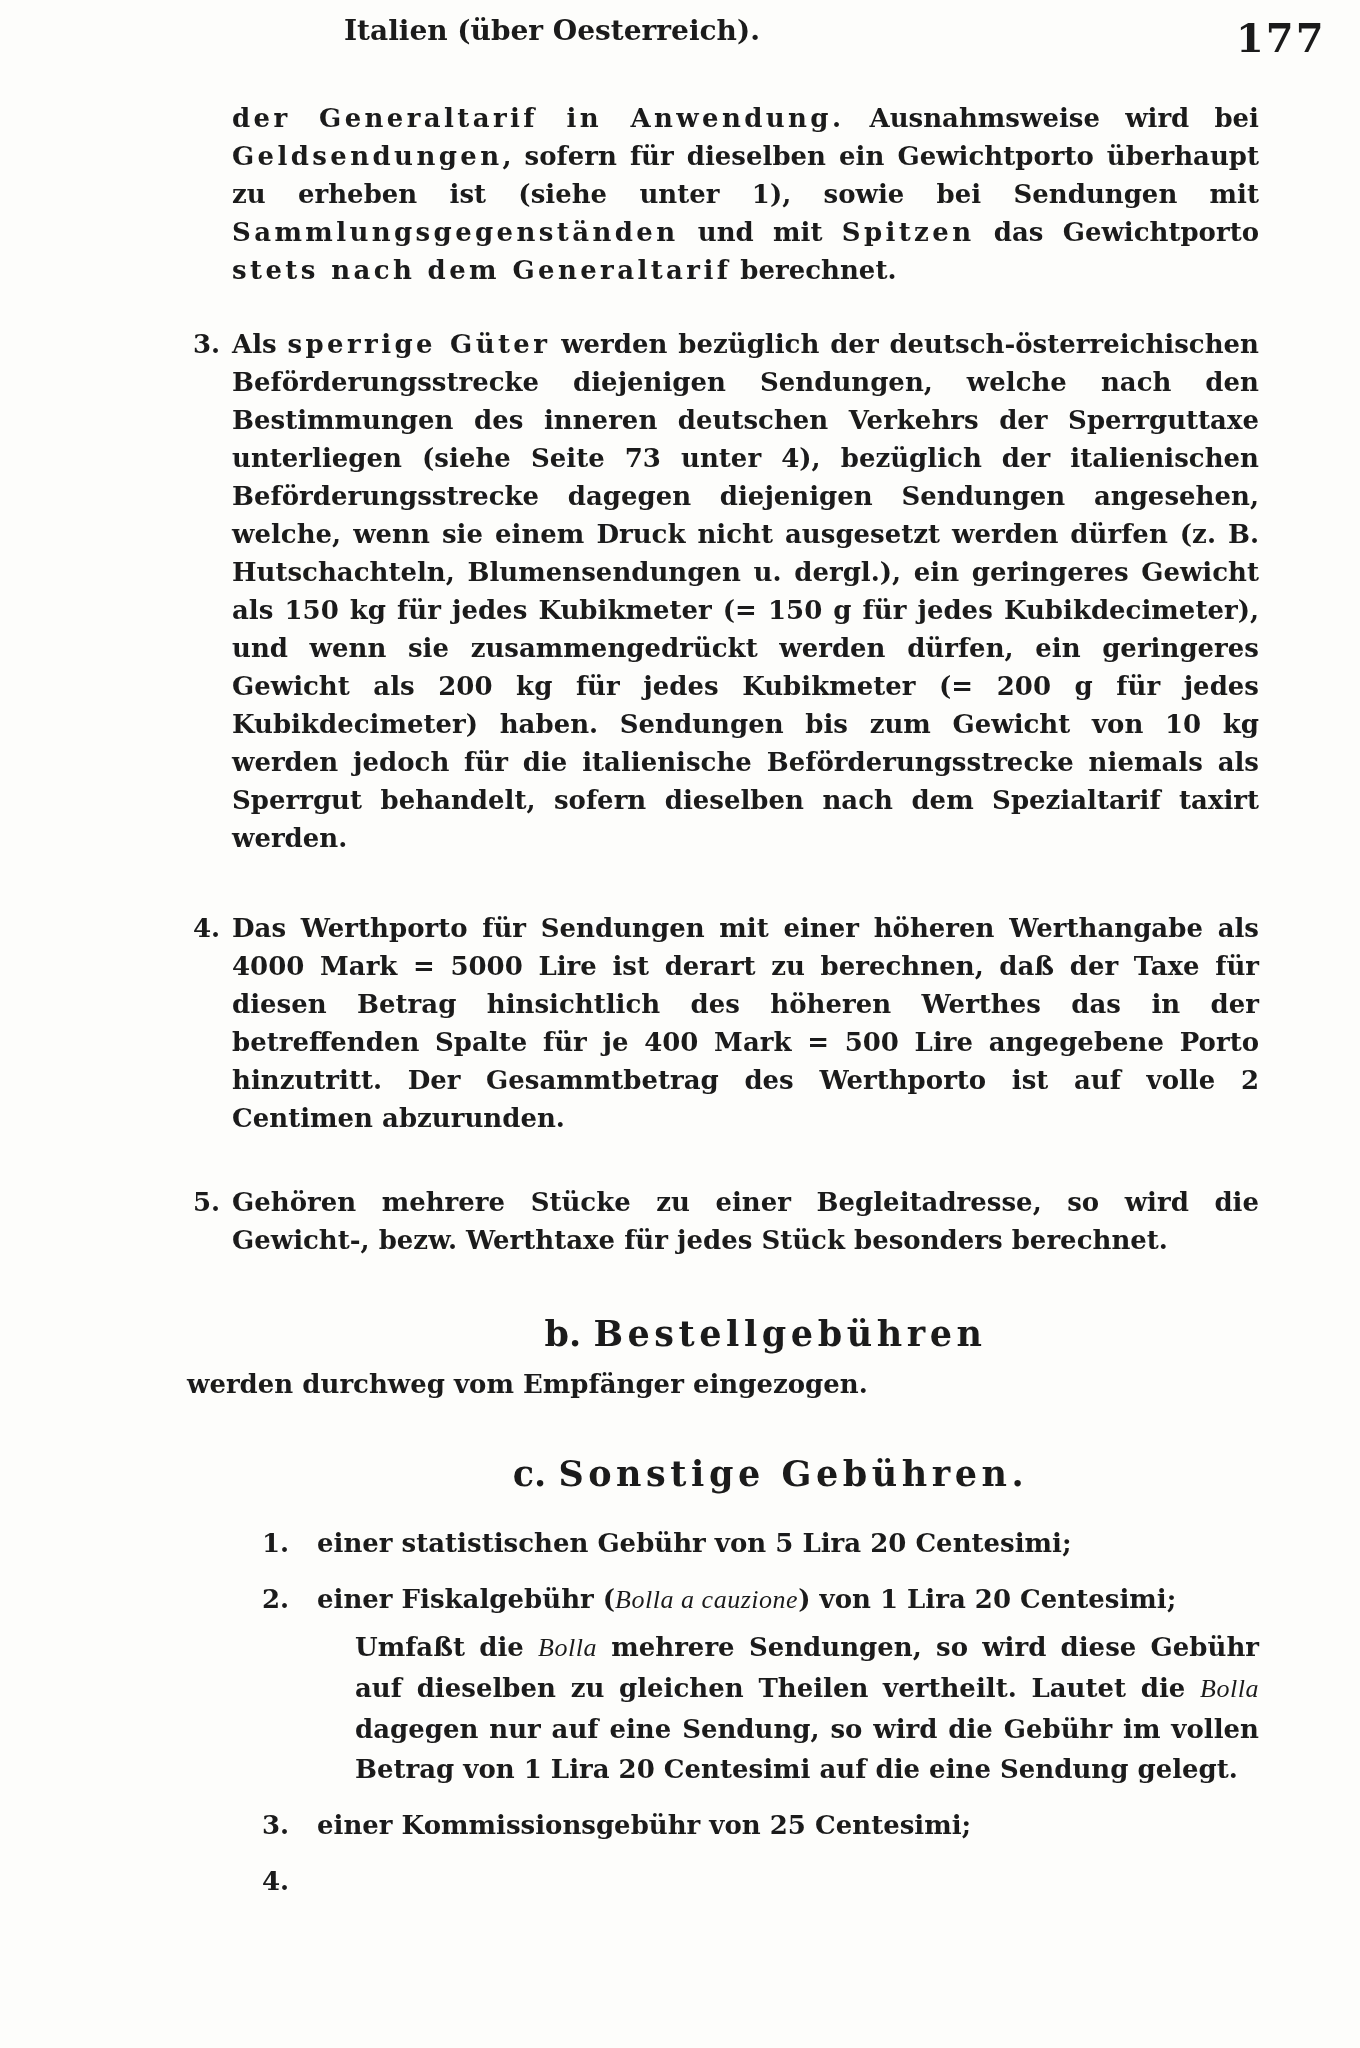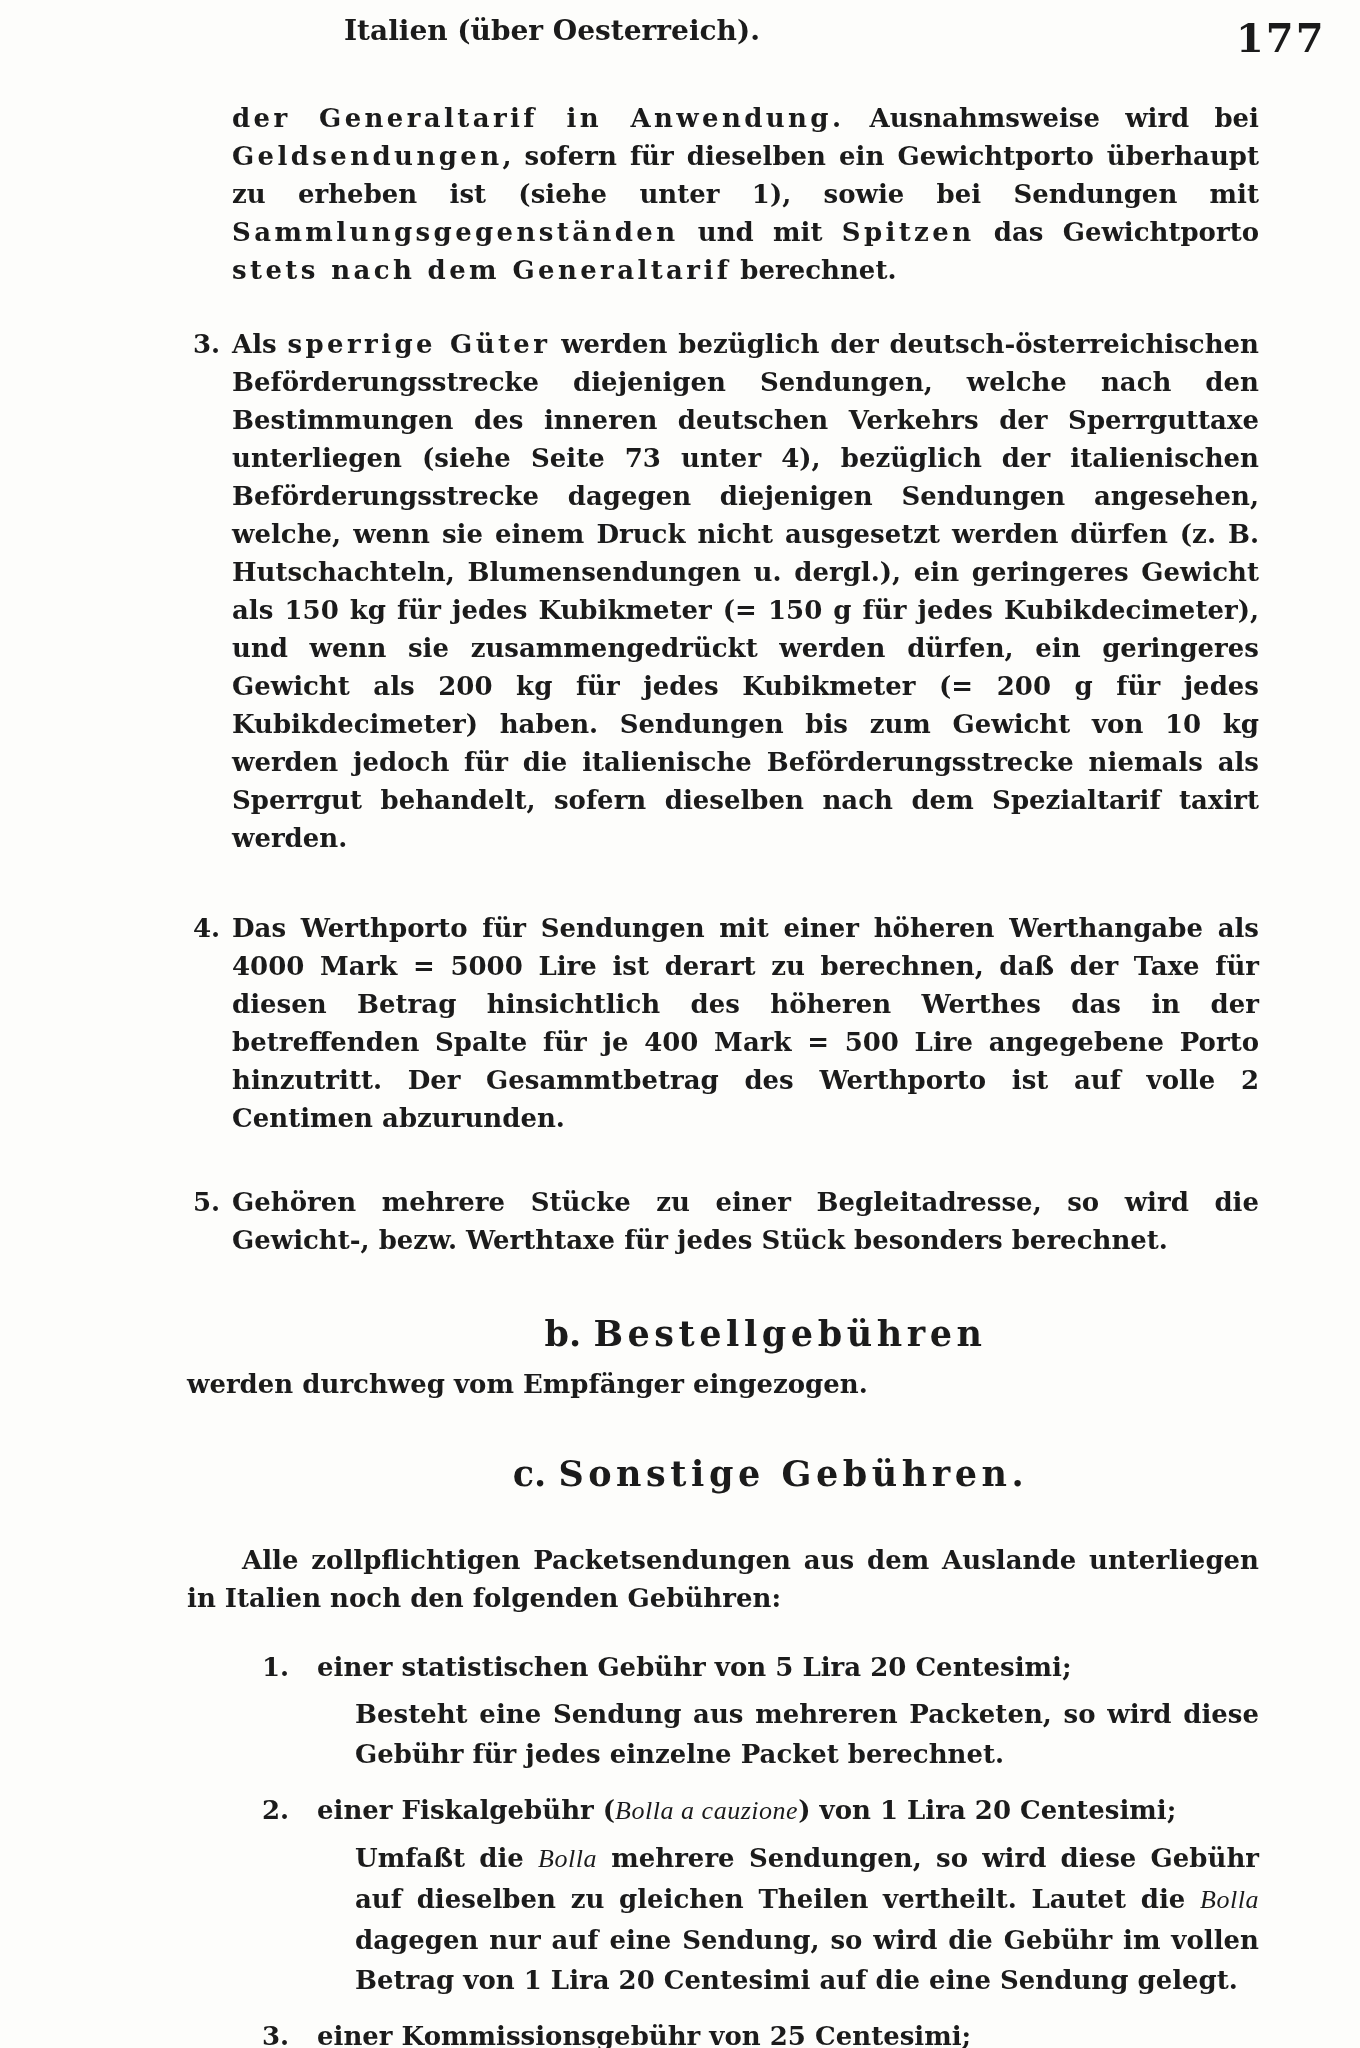--- a/index.html
+++ b/index.html
@@ -121,28 +121,26 @@
       <span class="num">5.</span>
       <p class="par"><span>Gehören mehrere Stücke zu einer Begleitadresse, so wird die Gewicht-, bezw. Werthtaxe für jedes Stück besonders berechnet.</span></p>
     </div>
 
     <h3 class="subhead subhead-b"><span>b. </span><span class="sperr">Bestellgebühren</span></h3>
 
     <p class="par flush">werden durchweg vom Empfänger eingezogen.</p>
 
     <h3 class="subhead subhead-c"><span>c. </span><span class="sperr">Sonstige Gebühren.</span></h3>
 
-    <p class="par cintro">Alle zollpflichtigen Packetsendungen aus dem Auslande unterliegen in Italien noch den folgenden Gebühren:</p>
 
     <div class="clist">
 
       <div class="citem">
         <span class="num">1.</span>
         <p class="par"><span>einer statistischen Gebühr von 5 Lira 20 Centesimi;</span></p>
-        <p class="par sub"><span>Besteht eine Sendung aus mehreren Packeten, so wird diese Gebühr für jedes einzelne Packet berechnet.</span></p>
       </div>
 
       <div class="citem">
         <span class="num">2.</span>
         <p class="par"><span>einer Fiskalgebühr (</span><span class="ital">Bolla a cauzione</span><span>) von 1 Lira 20 Centesimi;</span></p>
         <p class="par sub"><span>Umfaßt die </span><span class="ital">Bolla</span><span> mehrere Sendungen, so wird diese Gebühr auf dieselben zu gleichen Theilen vertheilt. Lautet die </span><span class="ital">Bolla</span><span> dagegen nur auf eine Sendung, so wird die Gebühr im vollen Betrag von 1 Lira 20 Centesimi auf die eine Sendung gelegt.</span></p>
       </div>
 
       <div class="citem">
         <span class="num">3.</span>

